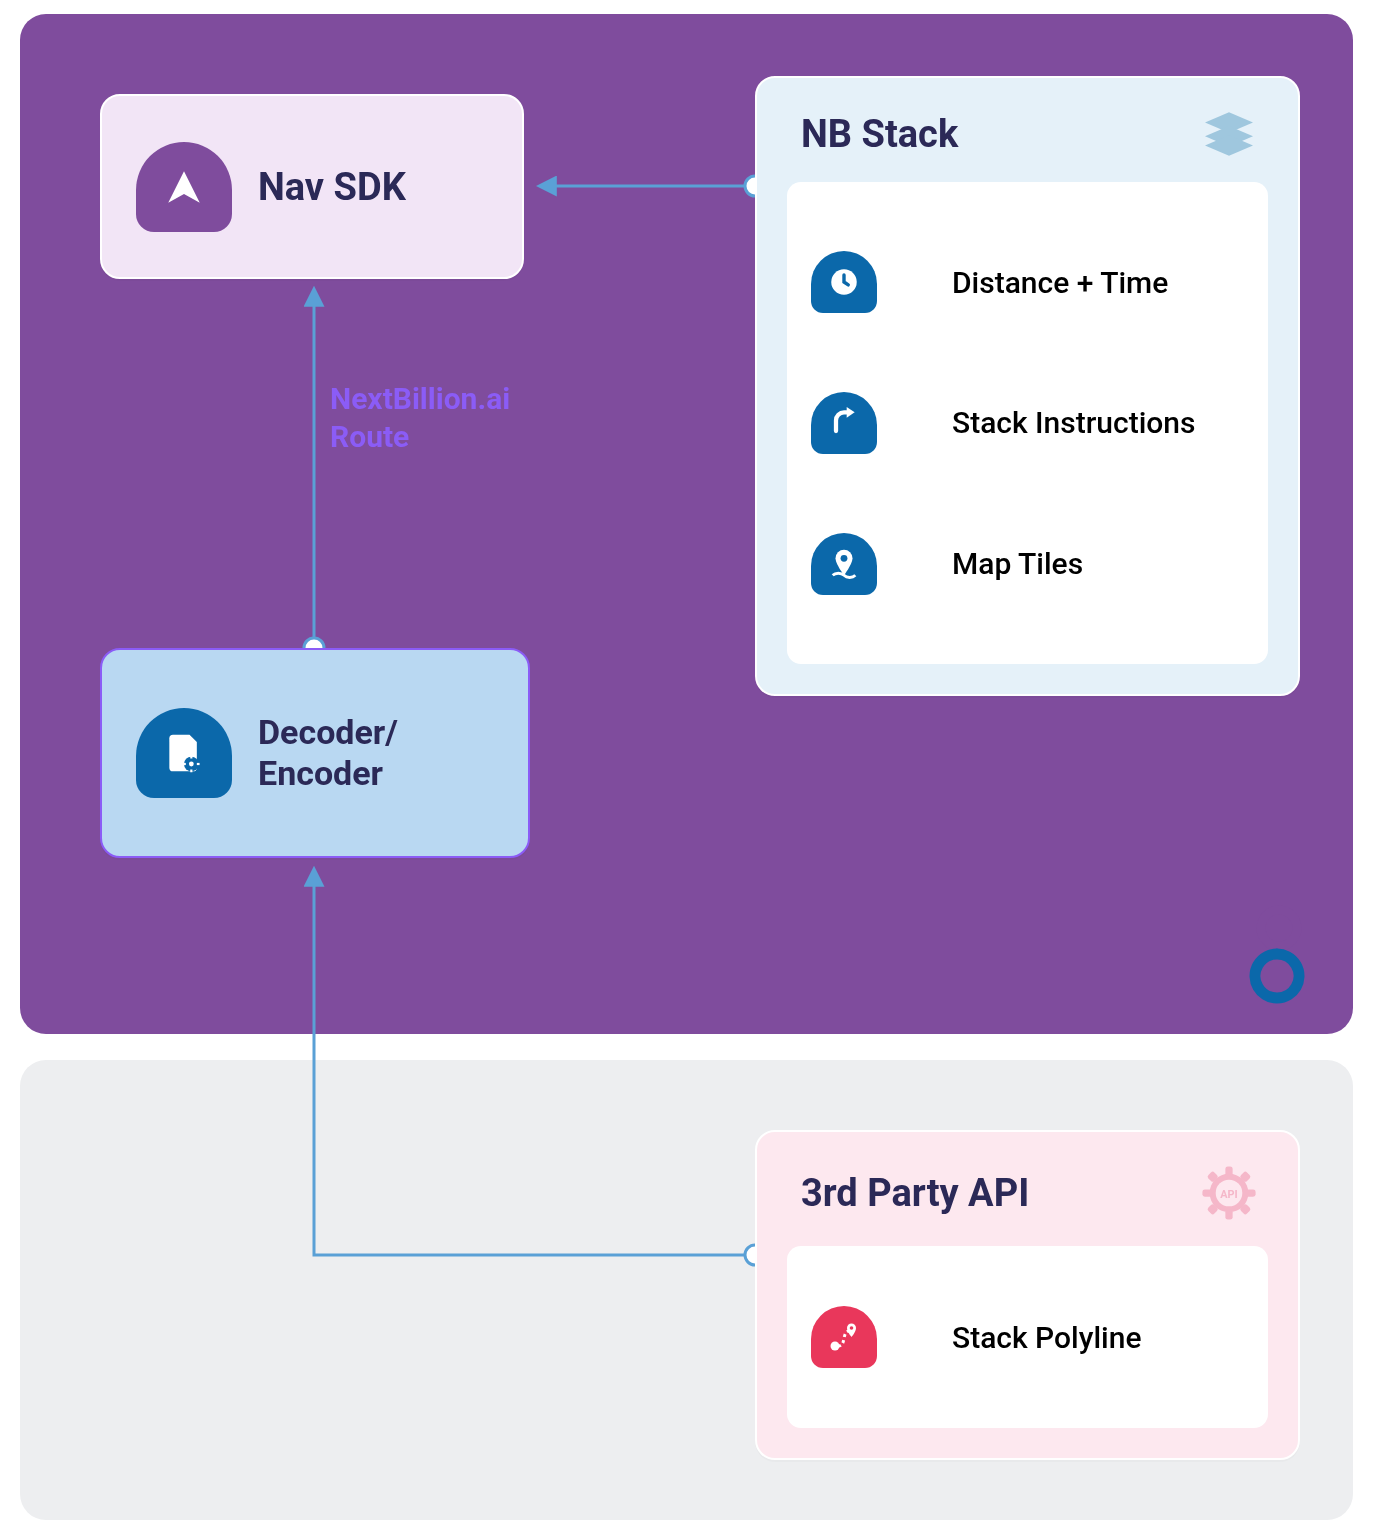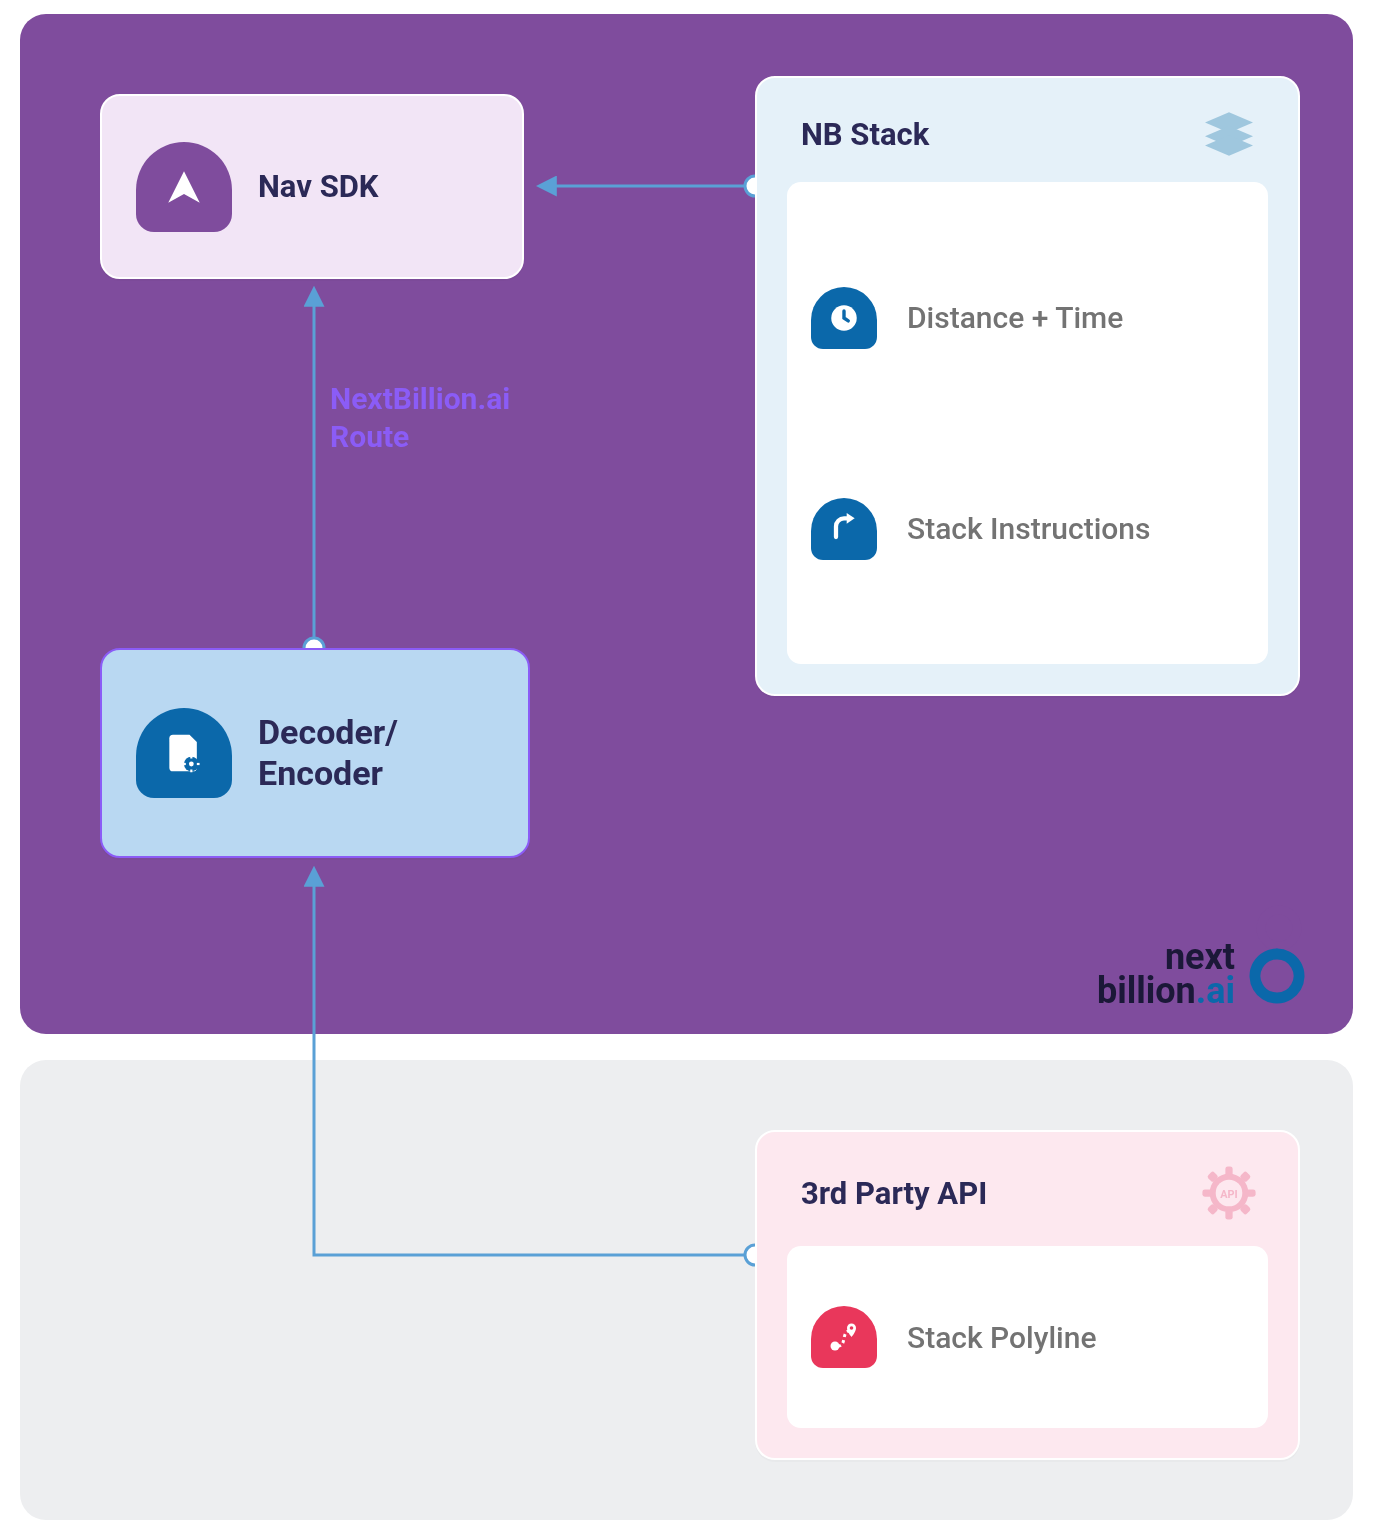--- a/index.html
+++ b/index.html
@@ -92,34 +92,35 @@
     background: #fff;
     border-radius: 14px;
     flex: 1;
     padding: 30px 24px;
     display: flex; flex-direction: column; justify-content: center;
   }
   .row {
     display: flex; align-items: center; gap: 30px;
   }
   .title-lg {
-    font-size: 31px;
+    font-size: 38px;
     font-weight: 700;
     color: #2b2957;
   }
   .title-md {
     font-size: 34px;
     font-weight: 700;
     color: #2b2957;
     line-height: 1.2;
   }
   .title-sm {
     font-size: 30px;
     font-weight: 500;
-    color: #737373;
+    color: #000000;
+    margin-left: 45px;
   }
   
   .arch {
     width: 96px; height: 90px;
     border-radius: 48px 48px 18px 18px;
     display: flex; align-items: center; justify-content: center;
     flex-shrink: 0;
   }
   .arch-sm {
     width: 66px; height: 62px;
@@ -240,20 +241,30 @@
       </div>
       <div class="row">
         <div class="arch-sm arch-blue">
           <svg width="32" height="32" viewBox="0 0 24 24">
               <path d="M6 18 V10 a6 6 0 0 1 6-6 h2" stroke="#fff" stroke-width="3.2" fill="none" stroke-linecap="round"></path>
               <path d="M12 0 l6 4 -6 4z" fill="#fff" transform="translate(2,0)"></path>
             </svg>
         </div>
         <div class="title-sm">Stack Instructions</div>
       </div>
+      <div class="row">
+        <div class="arch-sm arch-blue">
+          <svg width="34" height="34" viewBox="0 0 24 24">
+            <path d="M12 2a6 6 0 0 1 6 6c0 4-6 12-6 12S6 12 6 8a6 6 0 0 1 6-6z" fill="#fff"></path>
+            <circle cx="12" cy="8" r="2.4" fill="#0b68aa"></circle>
+            <path d="M4 20c2-2 6-2 8 0s6 2 8 0" stroke="#fff" stroke-width="2" fill="none"></path>
+          </svg>
+        </div>
+        <div class="title-sm">Map Tiles</div>
+      </div>
     </div>
   </div>
 
   <div class="card card-3rd">
     <div class="card-3rd-header">
       <div class="title-lg">3rd Party API</div>
       <svg class="gear-api" viewBox="0 0 48 48">
         <g fill="#f5b7c9">
           <circle cx="24" cy="24" r="16"></circle>
           <rect x="21" y="2" width="6" height="8" rx="2"></rect>
@@ -278,25 +289,19 @@
             <circle cx="17" cy="6" r="1.2" fill="#e9375b"></circle>
             <path d="M8 18 C14 18 10 8 16 8" stroke="#fff" stroke-width="2" fill="none" stroke-dasharray="2 2"></path>
           </svg>
         </div>
         <div class="title-sm">Stack Polyline</div>
       </div>
     </div>
   </div>
 
   <div class="logo">
-    <div class="logo-text">
-      <div><span class="logo-next">next</span></div>
-      <div>
-        <span class="logo-billion">billion</span><span class="logo-ai">.ai</span>
-      </div>
-    </div>
     <svg width="70" height="110" viewBox="0 0 70 110">
       <path d="M36 6 a18 18 0 1 1 -0.01 0" fill="none" stroke="#7f4c9d" stroke-width="9" stroke-linecap="round" transform="translate(0,6)"></path>
       <path d="M34 56 a22 22 0 1 0 0.01 0" fill="none" stroke="#0b68aa" stroke-width="11" stroke-linecap="round"></path>
     </svg>
   </div>
 
 </div>
 
 </body></html>

